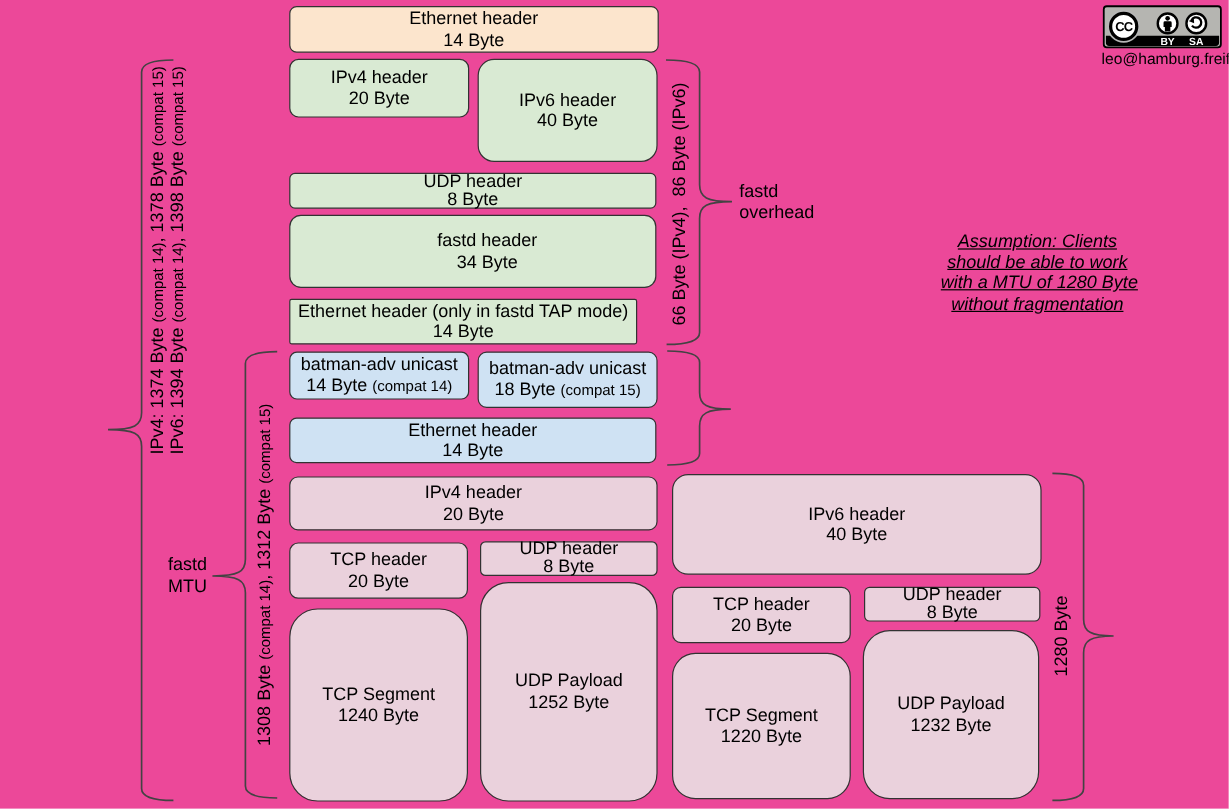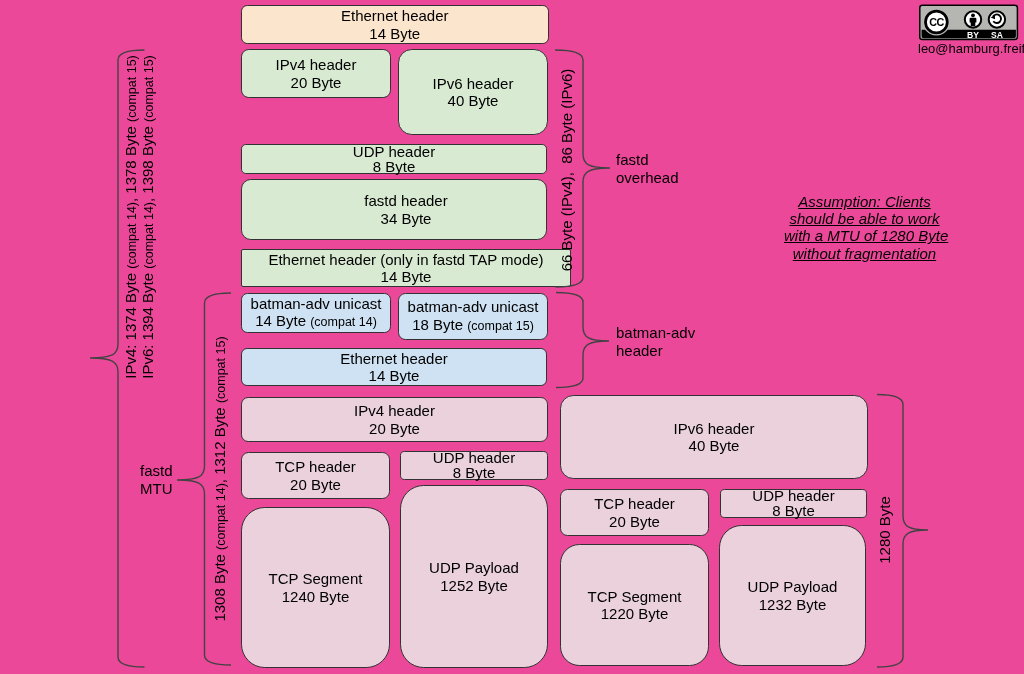--- a/index.html
+++ b/index.html
@@ -36,21 +36,21 @@
       <div>40 Byte</div>
     </div>
 <div class="box green" style="left:241px;top:144px;width:306px;height:30px;border-radius:4.8px;line-height:15px;">
   <div>UDP header</div>
       <div>8 Byte</div>
     </div>
 <div class="box green" style="left:241px;top:179px;width:306px;height:61px;border-radius:9.8px;padding-left:24px;">
   <div>fastd header</div>
       <div>34 Byte</div>
     </div>
-<div class="box green" style="left:241px;top:249px;width:330px;height:38px;border-radius:2px;">
+<div class="box green" style="left:241px;top:249px;width:290px;height:38px;border-radius:2px;">
   <div>Ethernet header (only in fastd TAP mode)</div>
       <div>14 Byte</div>
     </div>
 
 <div class="box blue" style="left:241px;top:293px;width:150px;height:40px;border-radius:6.4px;">
   <div>batman-adv unicast</div>
       <div>14 Byte <span class="sm">(compat 14)</span></div>
     </div>
 <div class="box blue" style="left:398px;top:293px;width:150px;height:47px;border-radius:7.5px;">
   <div>batman-adv unicast</div>
@@ -124,21 +124,20 @@
     <circle cx="996.9" cy="19.5" r="8.2" fill="#fff" stroke="#000" stroke-width="2"></circle>
     <path d="M 993.3 21.3 A 4.3 4.3 0 1 0 992.9 16.8" stroke="#000" stroke-width="1.9" fill="none"></path>
     <path d="M 990.5 17.4 l 4.4 -1.8 l 0.2 3.7 z" fill="#000"></path>
     <text x="973" y="37.6" font-size="8.6" font-weight="bold" text-anchor="middle" fill="#fff" font-family="Liberation Sans">BY</text>
     <text x="996.9" y="37.6" font-size="8.6" font-weight="bold" text-anchor="middle" fill="#fff" font-family="Liberation Sans">SA</text>
   </g>
 </svg>
 
 <div class="lbl" style="left:140px;top:462px;">fastd<br>MTU</div>
 <div class="lbl" style="left:616px;top:150.5px;">fastd<br>overhead</div>
-<div class="lbl" style="left:616px;top:324px;">batman-adv<br>header</div>
 <div class="lbl" style="left:784px;top:192.5px;width:161px;text-align:center;font-style:italic;line-height:17.4px;text-decoration:underline;">Assumption: Clients<br>should be able to work<br>with a MTU of 1280 Byte<br>without fragmentation</div>
 <div style="position:absolute;left:918px;top:41px;width:100px;text-align:left;font-size:13px;">leo@hamburg.freifunk.net</div>
 
 <div class="rot" style="left:132.3px;top:216.5px;">IPv4: 1374 Byte <span class="sm">(compat 14)</span>, 1378 Byte <span class="sm">(compat 15)</span></div>
 <div class="rot" style="left:148.5px;top:216.5px;">IPv6: 1394 Byte <span class="sm">(compat 14)</span>, 1398 Byte <span class="sm">(compat 15)</span></div>
 <div class="rot" style="left:221px;top:479px;">1308 Byte <span class="sm">(compat 14)</span>, 1312 Byte <span class="sm">(compat 15)</span></div>
 <div class="rot" style="left:566.5px;top:169.5px;">66 Byte (IPv4),&nbsp; 86 Byte (IPv6)</div>
 <div class="rot" style="left:885px;top:530px;">1280 Byte</div>
 
 </div>

